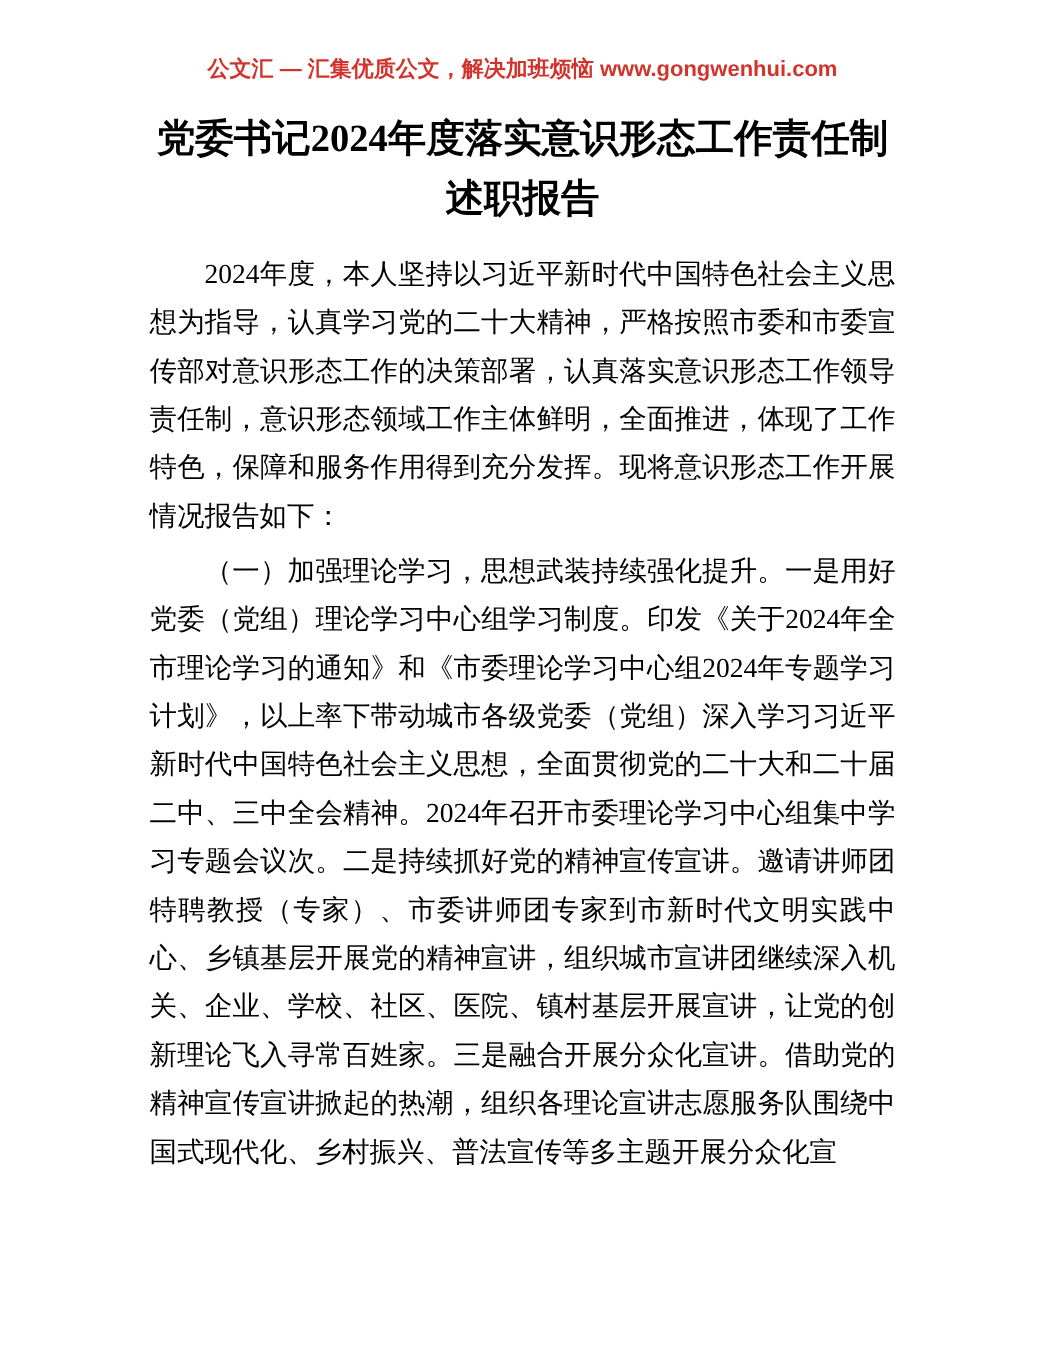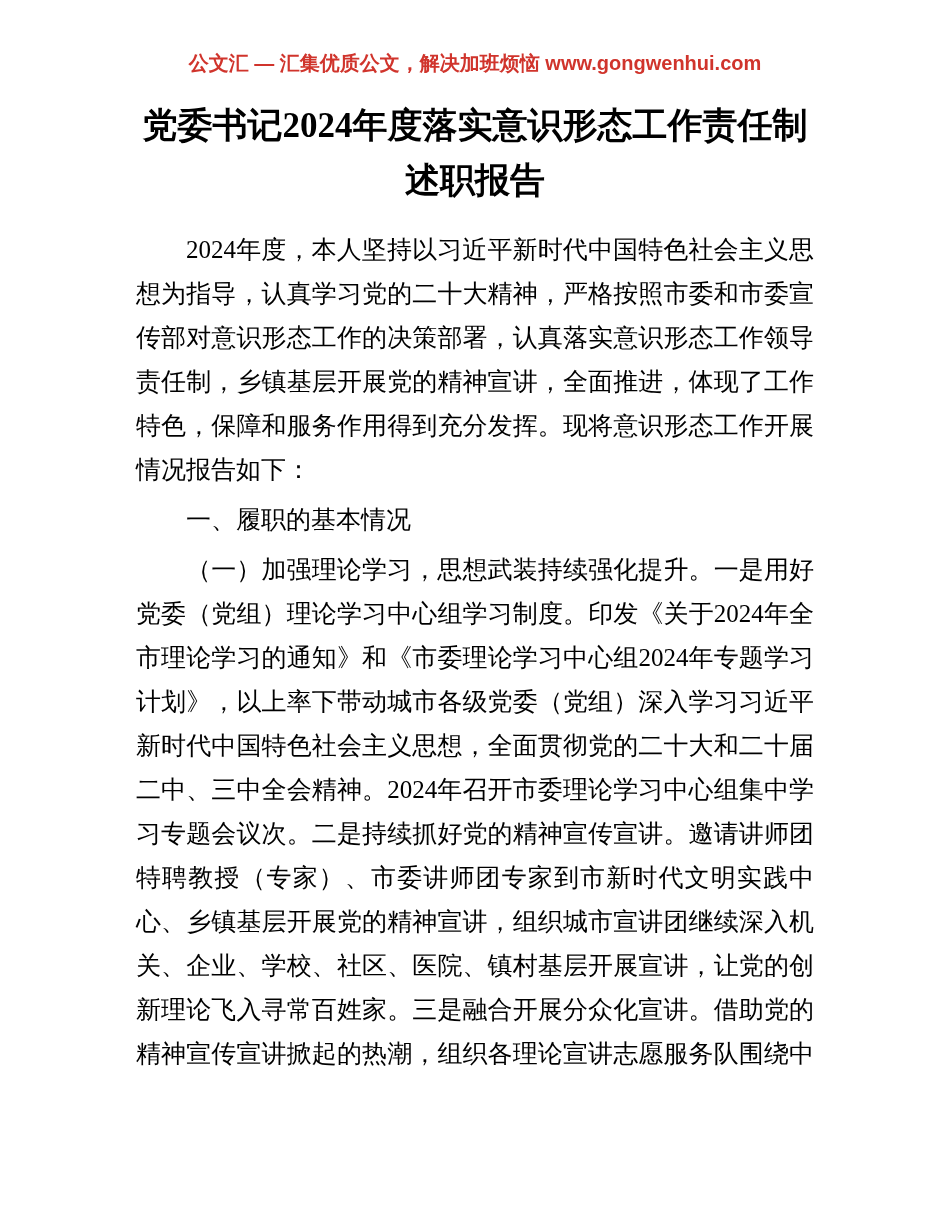--- a/index.html
+++ b/index.html
@@ -52,19 +52,18 @@
 </style>
 </head>
 <body>
 
 <div class="page">
 
   <div class="watermark" style="color: rgb(208, 52, 44);">公文汇 — 汇集优质公文，解决加班烦恼 www.gongwenhui.com</div>
 
   <h1 class="doc-title">党委书记2024年度落实意识形态工作责任制述职报告</h1>
 
-  <p class="para">2024年度，本人坚持以习近平新时代中国特色社会主义思想为指导，认真学习党的二十大精神，严格按照市委和市委宣传部对意识形态工作的决策部署，认真落实意识形态工作领导责任制，乡镇基层开展党的精神宣讲，全面推进，体现了工作特色，保障和服务作用得到充分发挥。现将意识形态工作开展情况报告如下：</p>
+  <p class="para">2024年度，本人坚持以习近平新时代中国特色社会主义思想为指导，认真学习党的二十大精神，严格按照市委和市委宣传部对意识形态工作的决策部署，认真落实意识形态工作领导责任制，意识形态领域工作主体鲜明，全面推进，体现了工作特色，保障和服务作用得到充分发挥。现将意识形态工作开展情况报告如下：</p>
 
-  <p class="para heading">一、履职的基本情况</p>
 
   <p class="para">（一）加强理论学习，思想武装持续强化提升。一是用好党委（党组）理论学习中心组学习制度。印发《关于2024年全市理论学习的通知》和《市委理论学习中心组2024年专题学习计划》，以上率下带动城市各级党委（党组）深入学习习近平新时代中国特色社会主义思想，全面贯彻党的二十大和二十届二中、三中全会精神。2024年召开市委理论学习中心组集中学习专题会议次。二是持续抓好党的精神宣传宣讲。邀请讲师团特聘教授（专家）、市委讲师团专家到市新时代文明实践中心、乡镇基层开展党的精神宣讲，组织城市宣讲团继续深入机关、企业、学校、社区、医院、镇村基层开展宣讲，让党的创新理论飞入寻常百姓家。三是融合开展分众化宣讲。借助党的精神宣传宣讲掀起的热潮，组织各理论宣讲志愿服务队围绕中国式现代化、乡村振兴、普法宣传等多主题开展分众化宣</p>
 
 </div>
 
 </body></html>

